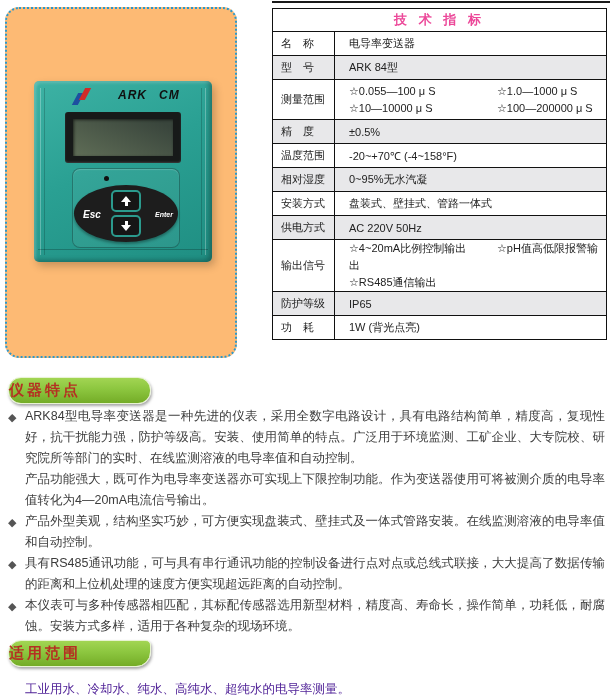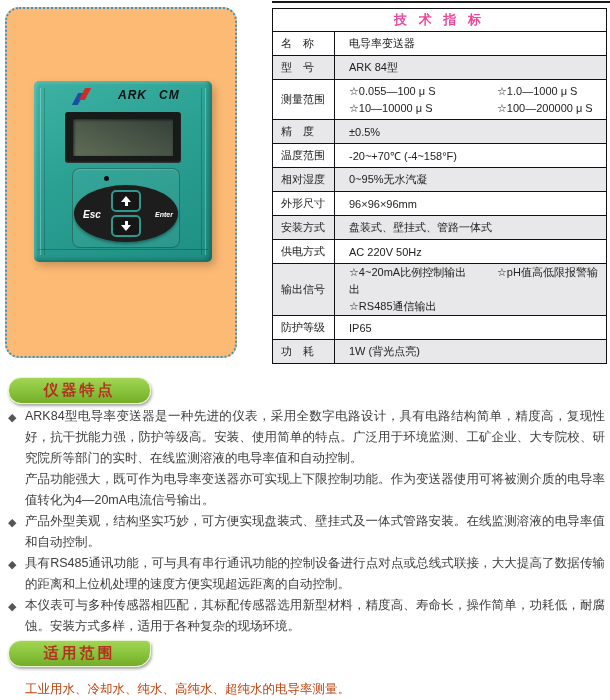--- a/index.html
+++ b/index.html
@@ -61,32 +61,32 @@
   .spec-label { width:62px; border-right:1px solid #111; display:flex; align-items:center; padding-left:8px;
                 font-weight:500; flex-shrink:0; }
   .spec-value { flex:1; display:flex; align-items:center; padding-left:14px; }
   .spec-value.multi { flex-direction:column; align-items:flex-start; justify-content:center; line-height:17px; }
   .col1 { display:inline-block; min-width:148px; }
 
   
   .badge { position:absolute; left:8px; width:143px; height:27px; border-radius:13px;
            background:linear-gradient(#a2d553 0%, #8cc63f 45%, #74ac27 100%);
            border:1px solid #e8f3d2; box-shadow:1px 2px 3px rgba(0,0,0,.35);
-           display:flex; align-items:center; justify-content:center;
+           display:flex; align-items:center; 
            color:#b43122; font-weight:bold; font-size:15px; letter-spacing:3px; }
   .badge.features-badge { top:377px; }
   .badge.scope-badge { top:640px; border-radius:13px 5px 15px 13px; }
 
   .feature-list { position:absolute; left:8px; top:406px; width:597px; color:#3c3c3c;
                   font-size:12.5px; line-height:21px; text-align:justify; }
   .feature-item { display:flex; }
   .bullet { width:17px; flex-shrink:0; font-size:11px; color:#555; padding-top:1px; }
   .feature-text { flex:1; }
 
-  .scope-text { position:absolute; left:25px; top:679px; width:570px; color:#c2410c; font-size:12.5px; line-height:21px; }
+  .scope-text { position:absolute; left:25px; top:679px; width:570px; color:#4c1d95; font-size:12.5px; line-height:21px; }
 </style>
 </head>
 <body>
 
 <div class="page">
 
   <div class="top-rule"></div>
 
   <div class="photo-frame">
     <div class="device">
@@ -148,24 +148,20 @@
     </div>
     <div class="spec-row">
       <div class="spec-label">温度范围</div>
       <div class="spec-value">-20~+70℃ (-4~158°F)</div>
     </div>
     <div class="spec-row">
       <div class="spec-label">相对湿度</div>
       <div class="spec-value">0~95%无水汽凝</div>
     </div>
     <div class="spec-row">
-      <div class="spec-label">外形尺寸</div>
-      <div class="spec-value">96×96×96mm</div>
-    </div>
-    <div class="spec-row">
       <div class="spec-label">安装方式</div>
       <div class="spec-value">盘装式、壁挂式、管路一体式</div>
     </div>
     <div class="spec-row">
       <div class="spec-label">供电方式</div>
       <div class="spec-value">AC 220V 50Hz</div>
     </div>
     <div class="spec-row tall">
       <div class="spec-label">输出信号</div>
       <div class="spec-value multi">

